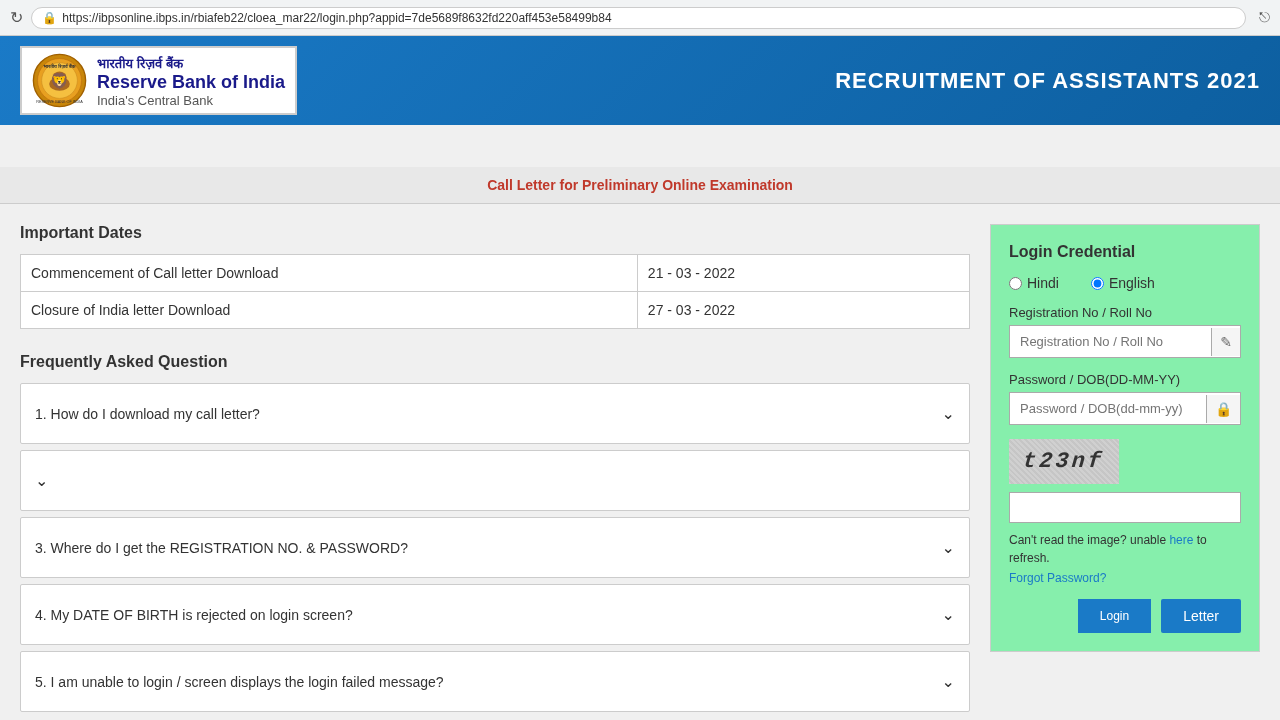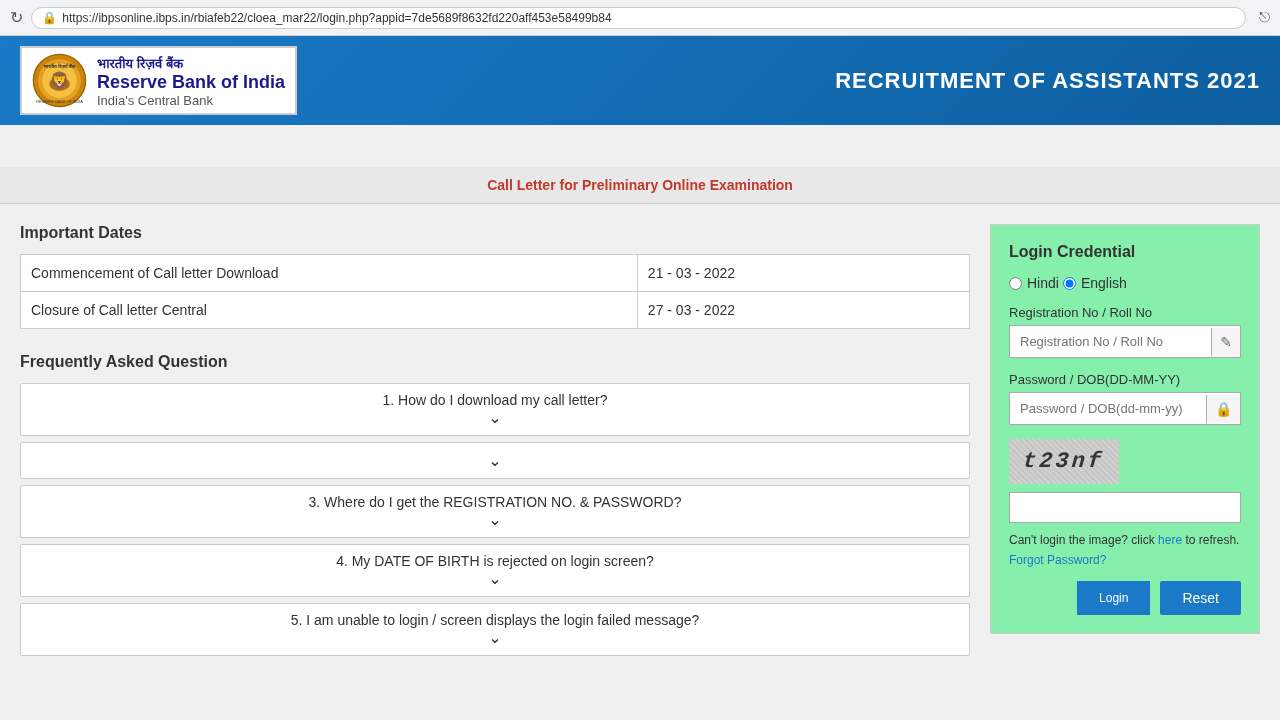--- a/index.html
+++ b/index.html
@@ -112,47 +112,46 @@
     .dates-table td:last-child { width: 35%; }
 
     
     .faq-item {
       border: 1px solid #ccc;
       background: white;
       margin-bottom: 6px;
       border-radius: 2px;
     }
     .faq-question {
-      padding: 8px 14px;
+      padding: 20px 14px;
       display: flex;
       justify-content: space-between;
       align-items: center;
       cursor: pointer;
       color: #333;
-      flex-direction: column;
     }
     .faq-question .chevron { color: #333; font-size: 16px; }
 
     
     .login-panel {
       width: 270px;
       background: #86efac;
       border: 1px solid #ccc;
       padding: 18px;
       flex-shrink: 0;
     }
     .login-title {
       font-size: 16px;
       font-weight: bold;
       color: #333;
       margin-bottom: 14px;
     }
     .lang-options {
       display: flex;
-      gap: 4px;
+      gap: 32px;
       margin-bottom: 14px;
       align-items: center;
     }
     .radio-option {
       display: flex;
       align-items: center;
       gap: 5px;
       font-size: 14px;
       color: #333;
       cursor: pointer;
@@ -311,21 +310,21 @@
   <div class="left-panel">
 
     <div class="section-title">Important Dates</div>
     <table class="dates-table">
       <tbody id="dates-tbody">
           <tr>
       <td>Commencement of Call letter Download</td>
       <td>21 - 03 - 2022</td>
     </tr>
           <tr>
-      <td>Closure of Call letter Central</td>
+      <td>Closure of India letter Download</td>
       <td>27 - 03 - 2022</td>
     </tr>
         </tbody>
     </table>
 
     <div class="section-title">Frequently Asked Question</div>
     <div id="faq-list">
         <div class="faq-item">
       <div class="faq-question">
         <span>1. How do I download my call letter?</span>
@@ -386,24 +385,24 @@
     </div>
 
     
     <div class="captcha-img">
       <div class="captcha-noise"></div>
       <span style="position:relative;z-index:1;font-style:italic;transform:skewX(-5deg);display:inline-block;">t23nf</span>
     </div>
     <input type="text" class="captcha-input" placeholder="" style="">
 
     <div class="cant-read">
-      <span>Can't login the image? click </span><a href="#">here</a><span> to refresh.</span>
+      <span>Can't read the image? unable </span><a href="#">here</a><span> to refresh.</span>
     </div>
 
     <a href="#" class="forgot-password">Forgot Password?</a>
 
     <div class="login-buttons">
       <button class="btn-login">Login</button>
-      <button class="btn-reset">Reset</button>
+      <button class="btn-reset">Letter</button>
     </div>
   </div>
 
 </div>
 
 </body></html>

